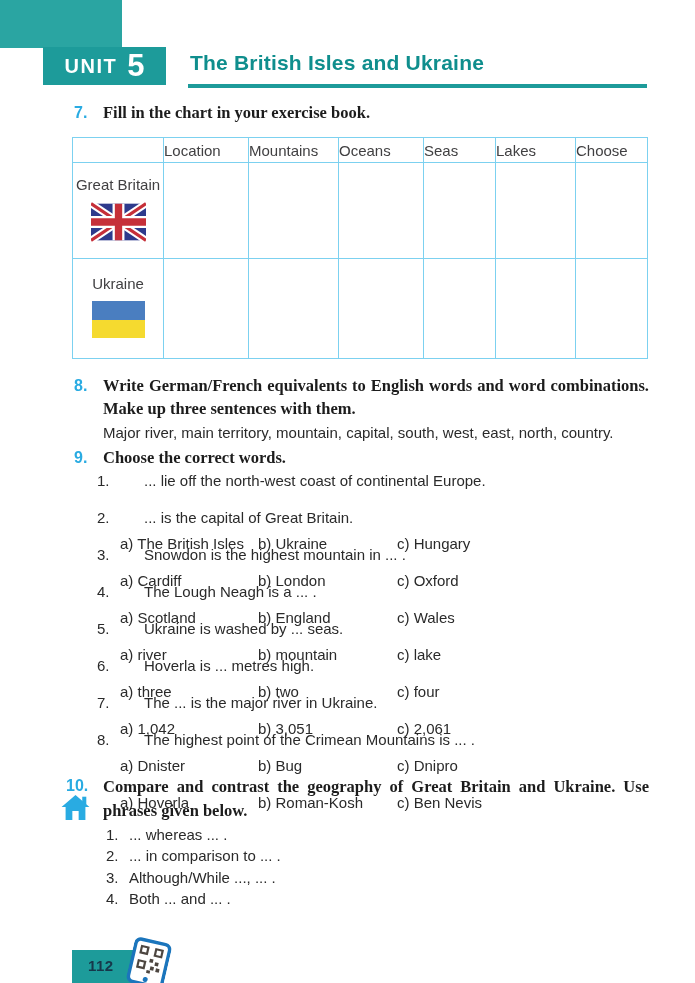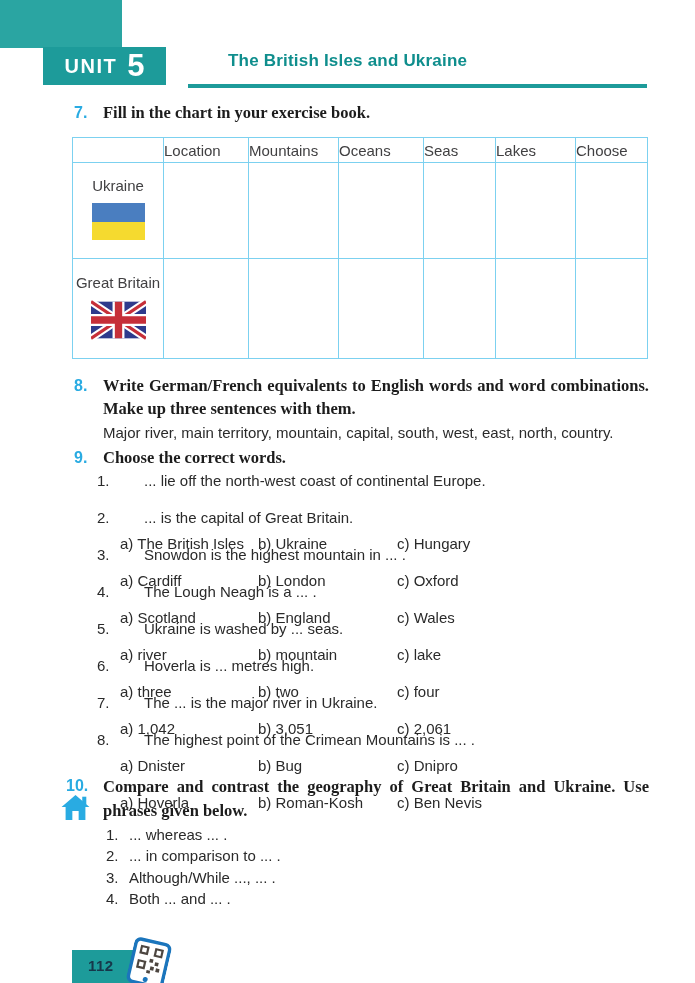--- a/index.html
+++ b/index.html
@@ -5,21 +5,21 @@
   html,body{margin:0;padding:0;background:#ffffff;}
   .page{position:relative;width:695px;height:983px;background:#ffffff;overflow:hidden;
         font-family:"Liberation Sans",sans-serif;color:#2a2a2a;}
 
   
   .hdr-top{position:absolute;left:0;top:0;width:122px;height:48px;background:#2aa5a2;}
   .hdr-badge{position:absolute;left:43px;top:47px;width:123px;height:38px;background:#1d9b9a;
              color:#fff;display:flex;align-items:center;justify-content:center;gap:10px;}
   .unit-word{font-weight:bold;font-size:20px;letter-spacing:1.5px;}
   .unit-num{font-weight:bold;font-size:31px;line-height:1;position:relative;top:-1px;}
-  .page-title{position:absolute;left:190px;top:51px;font-size:17px;font-weight:bold;color:#0f8e8d;letter-spacing:.2px;margin-left:38px;}
+  .page-title{position:absolute;left:190px;top:51px;font-size:21px;font-weight:bold;color:#0f8e8d;letter-spacing:.2px;}
   .title-rule{position:absolute;left:188px;top:84px;width:459px;height:4px;background:#1d9b9a;}
 
   
   .exnum{position:absolute;color:#29abe2;font-weight:bold;font-size:16px;}
   .exhead{position:absolute;font-family:"Liberation Serif",serif;font-weight:bold;font-size:16.5px;color:#1c1c1c;}
   .exbody{position:absolute;left:103px;width:546px;text-align:justify;font-family:"Liberation Serif",serif;
           font-weight:bold;font-size:16.5px;line-height:23px;color:#1c1c1c;}
 
   
   table.chart{position:absolute;left:72px;top:137px;border-collapse:collapse;table-layout:fixed;}
@@ -91,36 +91,36 @@
           <th>Location</th>
           <th>Mountains</th>
           <th>Oceans</th>
           <th>Seas</th>
           <th>Lakes</th>
           <th>Choose</th>
         </tr>
       </thead>
       <tbody>
         <tr>
-          <td class="rowlabel"><div class="clabel">Ukraine</div><div class="flag"><div class="flag-ua-top"></div><div class="flag-ua-bot"></div></div></td>
-          <td></td>
-          <td></td>
-          <td></td>
-          <td></td>
-          <td></td>
-          <td></td>
-        </tr>
-        <tr>
           <td class="rowlabel"><div class="clabel">Great Britain</div><div class="flag"><svg width="55" height="40" viewBox="0 0 60 40">
                 <rect width="60" height="40" fill="#2e3a8c"></rect>
                 <path d="M0,0 L60,40 M60,0 L0,40" stroke="#ffffff" stroke-width="8"></path>
                 <path d="M0,0 L60,40 M60,0 L0,40" stroke="#c62f39" stroke-width="3.5"></path>
                 <path d="M30,0 V40 M0,20 H60" stroke="#ffffff" stroke-width="13"></path>
                 <path d="M30,0 V40 M0,20 H60" stroke="#c62f39" stroke-width="8"></path>
               </svg></div></td>
+          <td></td>
+          <td></td>
+          <td></td>
+          <td></td>
+          <td></td>
+          <td></td>
+        </tr>
+        <tr>
+          <td class="rowlabel"><div class="clabel">Ukraine</div><div class="flag"><div class="flag-ua-top"></div><div class="flag-ua-bot"></div></div></td>
           <td></td>
           <td></td>
           <td></td>
           <td></td>
           <td></td>
           <td></td>
         </tr>
       </tbody>
     </table>
 

